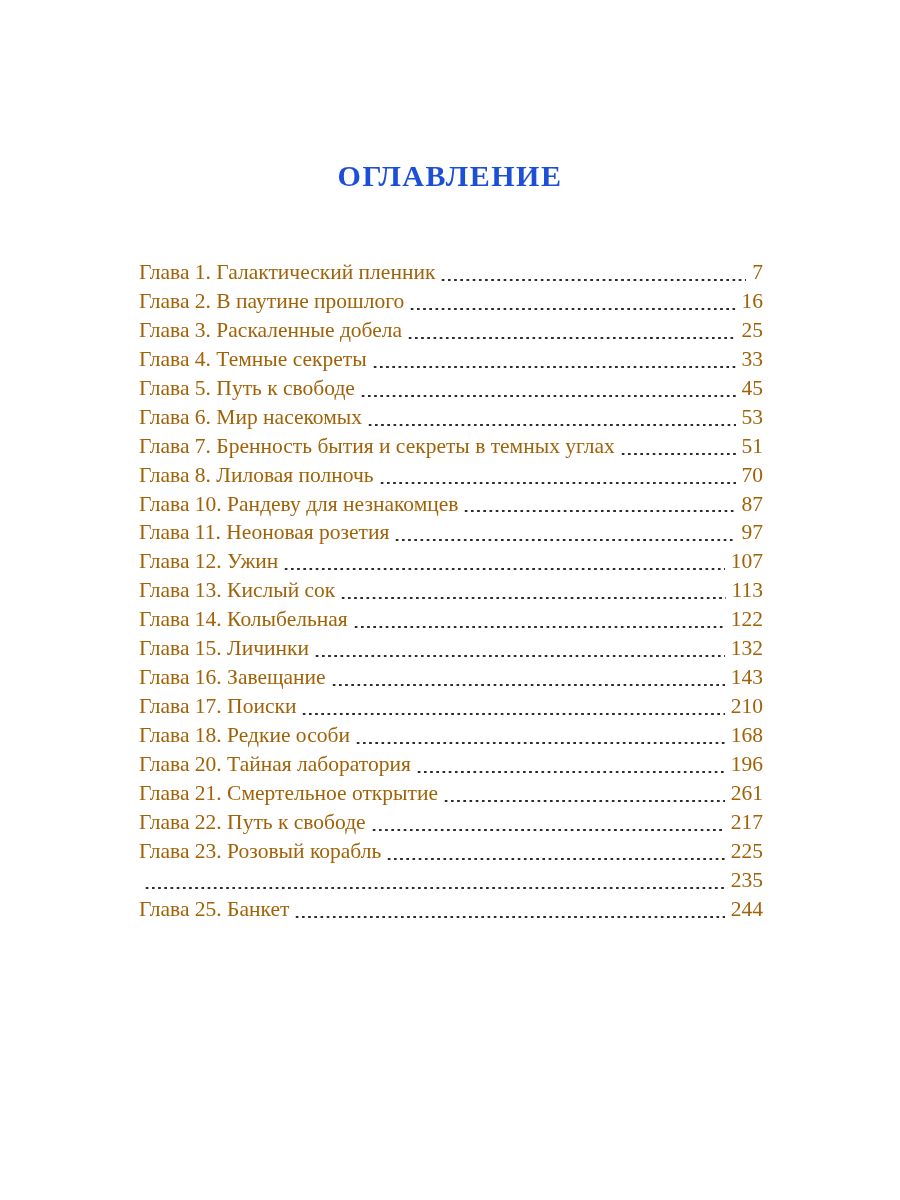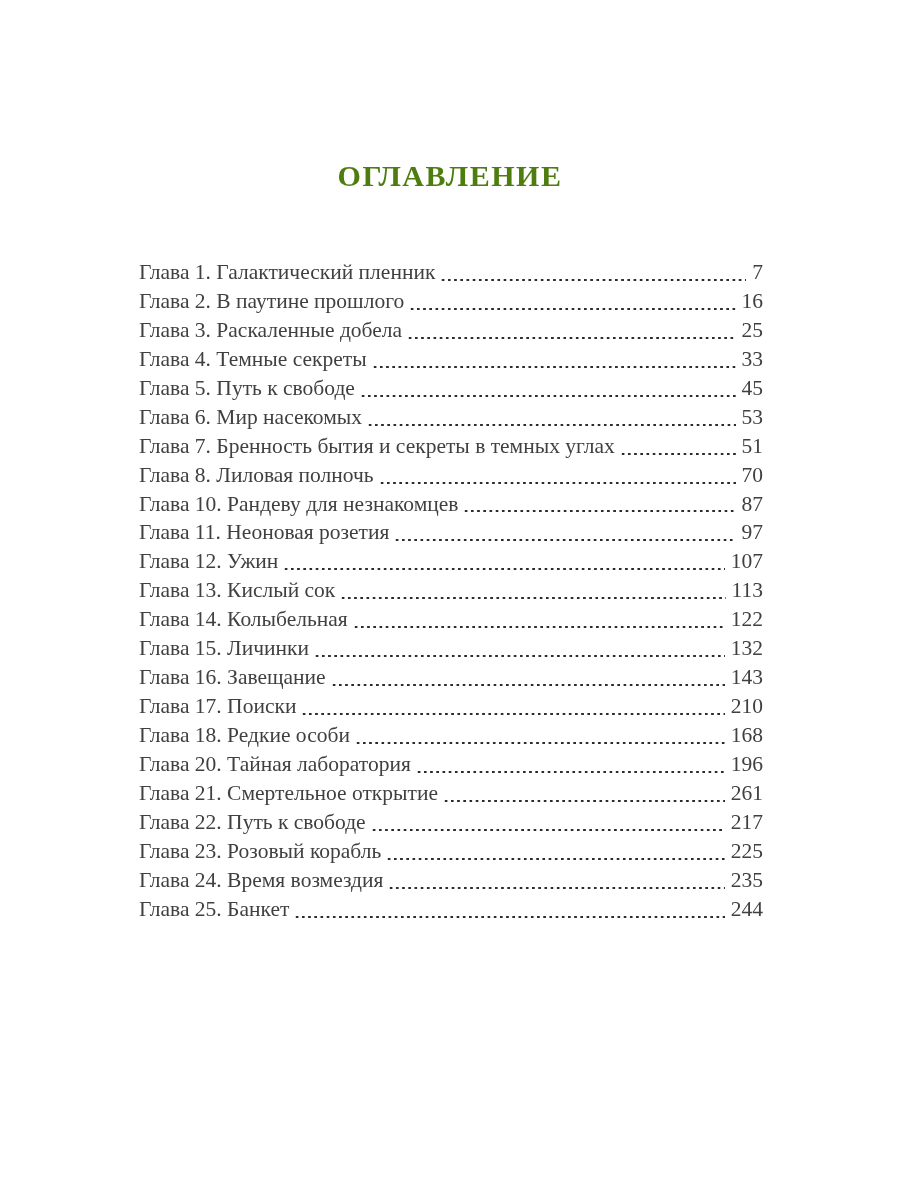--- a/index.html
+++ b/index.html
@@ -24,35 +24,35 @@
     position: absolute;
     top: 158px;
     left: 0;
     right: 0;
     margin: 0;
     text-align: center;
     font-size: 30px;
     font-weight: 700;
     letter-spacing: 1.5px;
     line-height: 36px;
-    color: #4d7c0f;
+    color: #1d4ed8;
   }
   .toc {
     position: absolute;
     top: 258px;
     left: 139px;
     width: 624px;
   }
   .toc-row {
     display: flex;
     align-items: stretch;
     height: 28.95px;
     line-height: 28.95px;
     font-size: 21.5px;
-    color: #404040;
+    color: #a16207;
   }
   .toc-label {
     white-space: nowrap;
     flex: 0 0 auto;
   }
   .toc-dots {
     flex: 1 1 auto;
     min-width: 10px;
     margin-left: 5px;
     margin-right: 6px;
@@ -173,21 +173,20 @@
     <span class="toc-label">Глава 22. Путь к свободе</span>
     <span class="toc-dots"></span>
     <span class="toc-page">217</span>
   </div>
       <div class="toc-row">
     <span class="toc-label">Глава 23. Розовый корабль</span>
     <span class="toc-dots"></span>
     <span class="toc-page">225</span>
   </div>
       <div class="toc-row">
-    <span class="toc-label">Глава 24. Время возмездия</span>
     <span class="toc-dots"></span>
     <span class="toc-page">235</span>
   </div>
       <div class="toc-row">
     <span class="toc-label">Глава 25. Банкет</span>
     <span class="toc-dots"></span>
     <span class="toc-page">244</span>
   </div>
     </div>
 </div>

